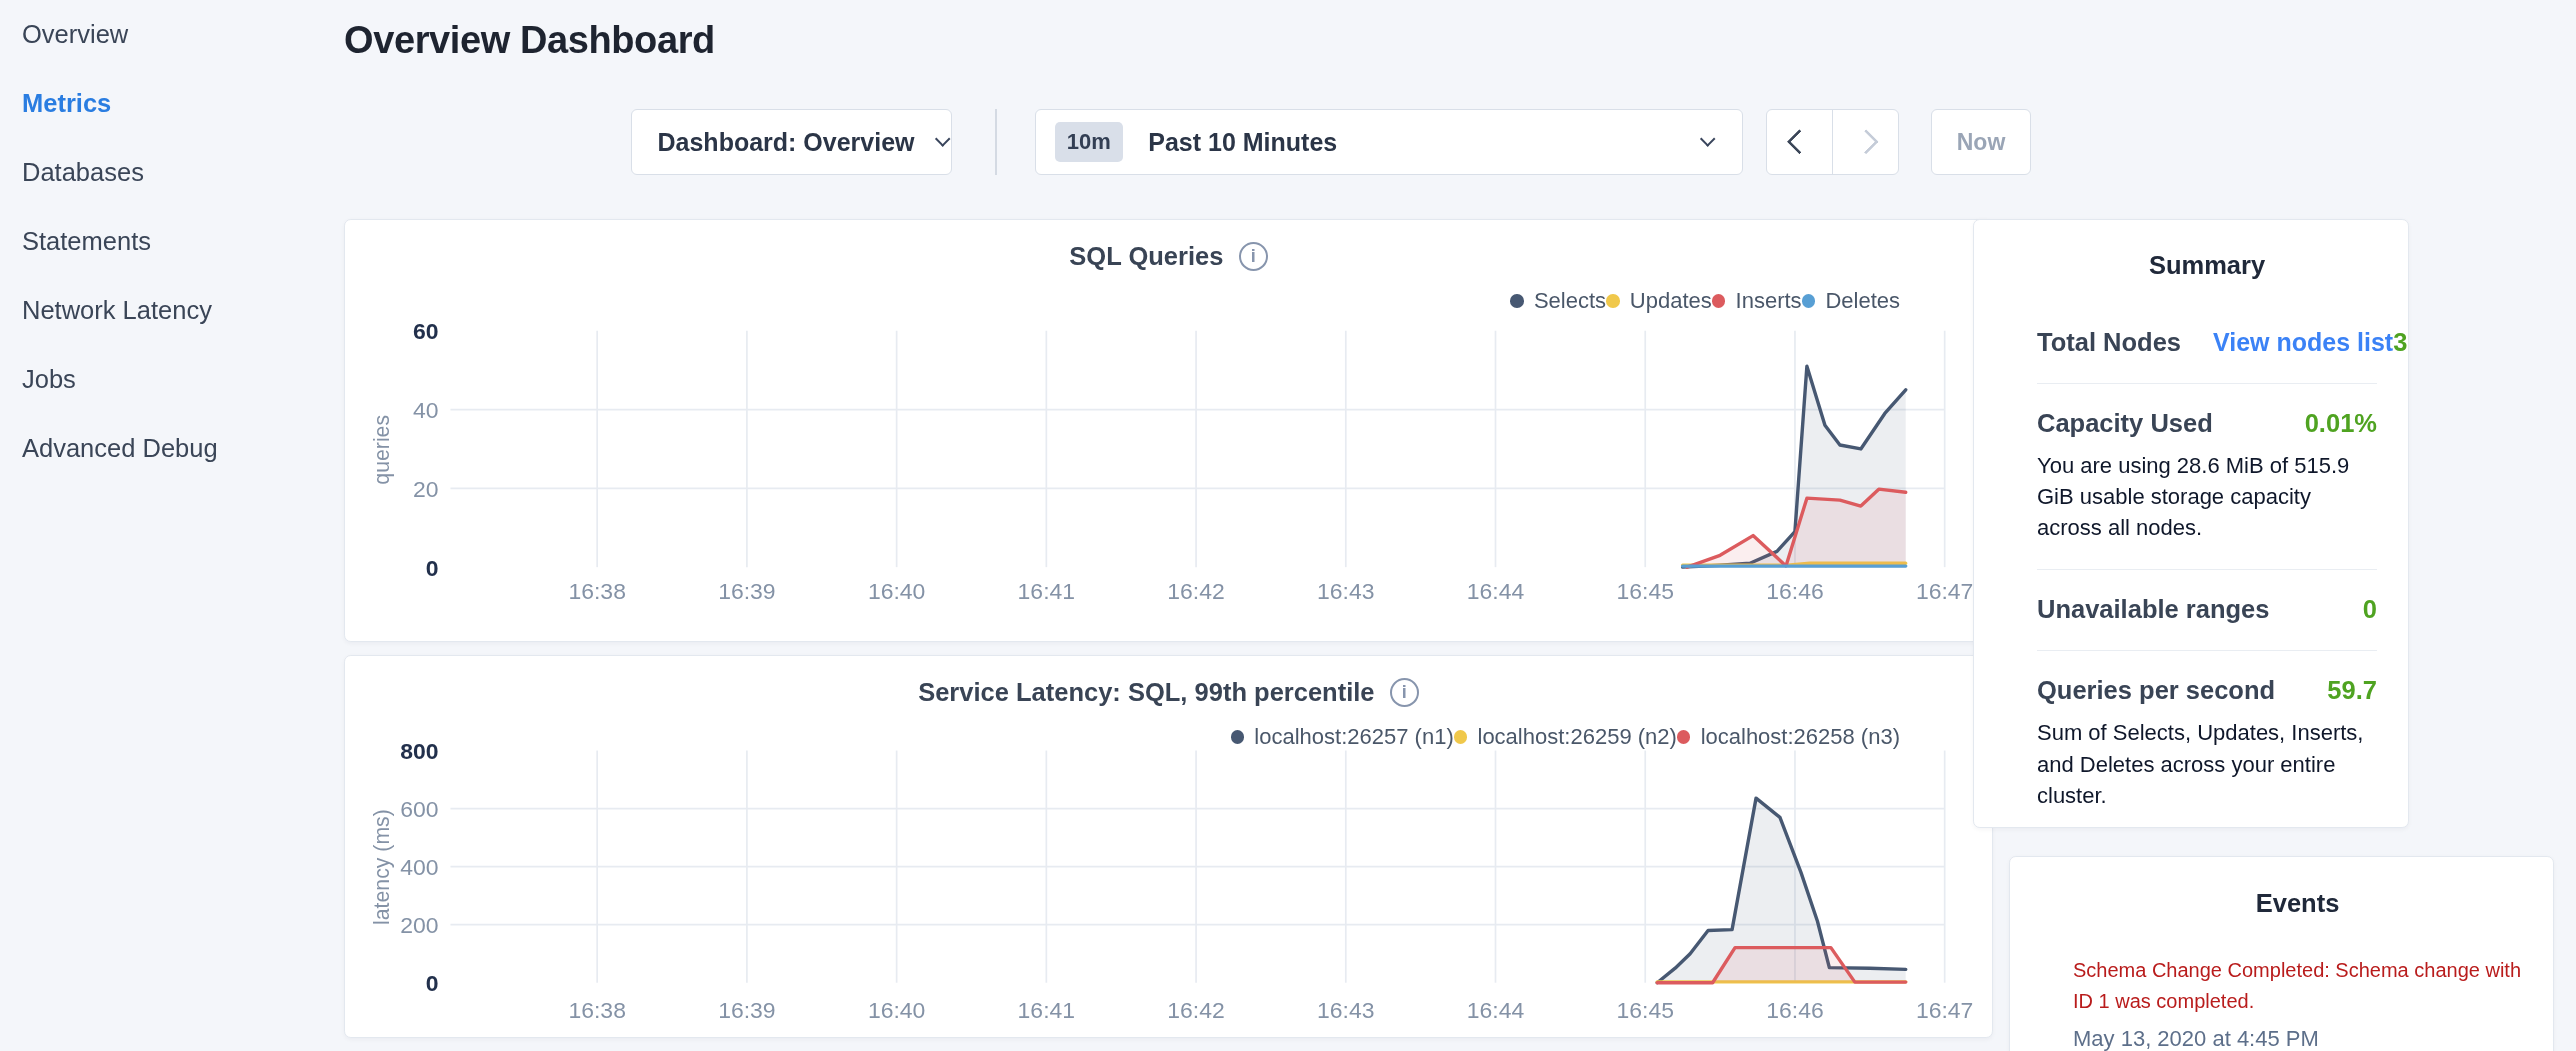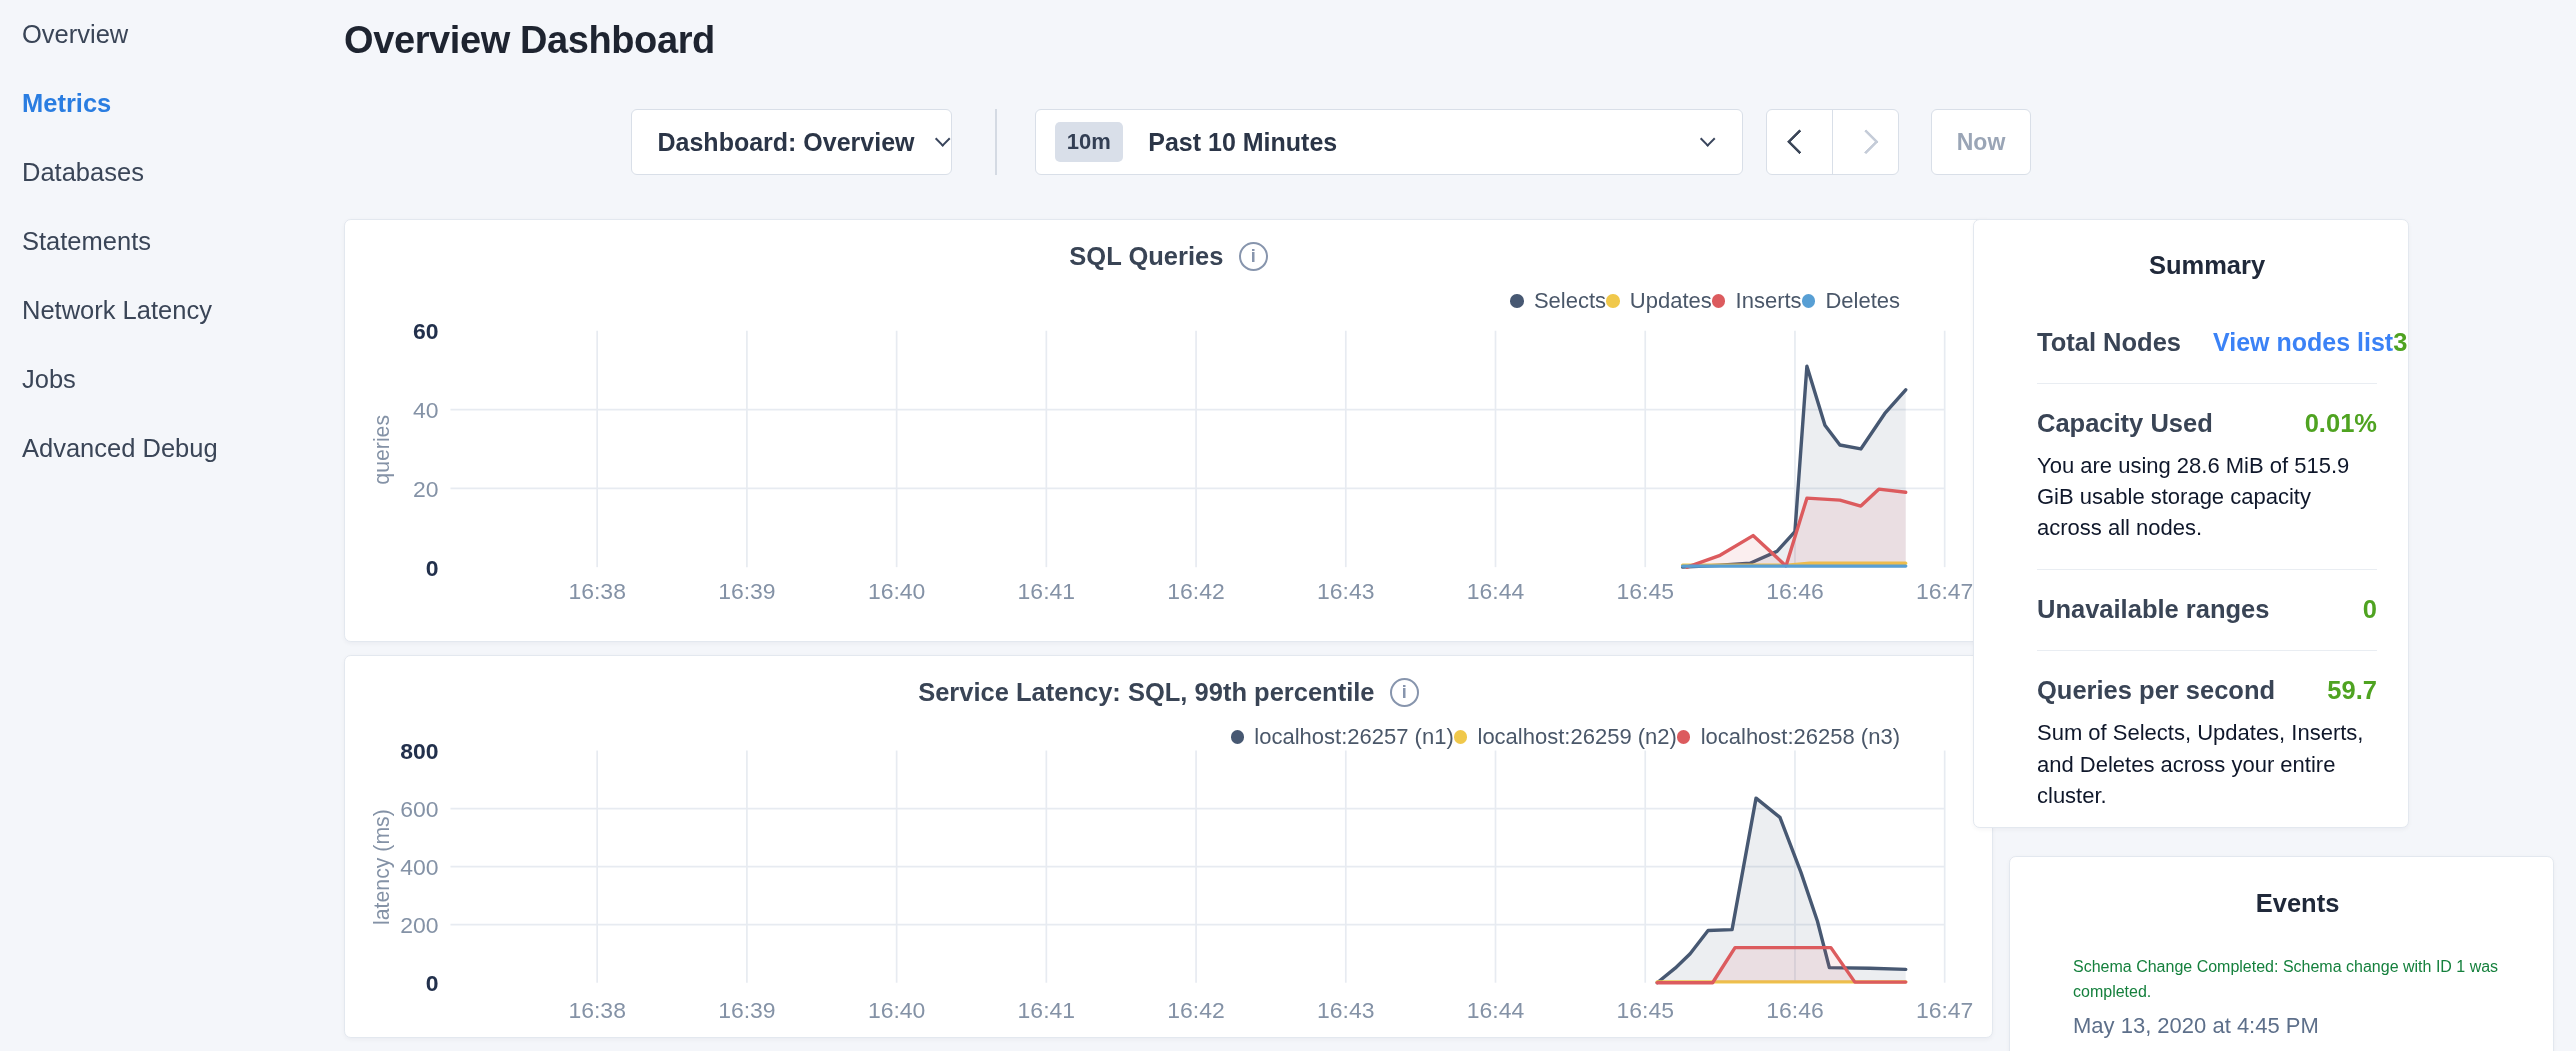--- a/index.html
+++ b/index.html
@@ -59,21 +59,21 @@
   .sum-head{display:flex;align-items:baseline;}
   .sum-label{font-size:25.5px;font-weight:700;color:#394455;white-space:nowrap;}
   .sum-link{font-size:25px;font-weight:700;color:#3b82f6;margin-left:32px;text-decoration:none;cursor:pointer;white-space:nowrap;text-align:center;}
   .sum-value{margin-left:auto;font-size:25.5px;font-weight:700;color:#4fa321;white-space:nowrap;}
   .sum-desc{margin-top:12px;font-size:22px;color:#0f172a;line-height:1.42;}
   .sum-div{height:0.9px;background:#e9edf2;margin:25.5px 0;}
 
   
   .ev-pad{padding:32px 31px 0;}
   #events-card .panel-title{margin-bottom:37px;}
-  .ev-msg{font-size:16px;color:#15803d;line-height:1.55;max-width:459px;}
+  .ev-msg{font-size:20px;color:#b91c1c;line-height:1.55;max-width:459px;}
   .ev-time{margin-top:8.5px;font-size:22px;color:#5d6f8a;}
 </style>
 </head>
 <body>
 
 <div id="app">
 
   <nav class="sidebar-nav">
       <div class="side-item">Overview</div>
       <div class="side-item active">Metrics</div>

